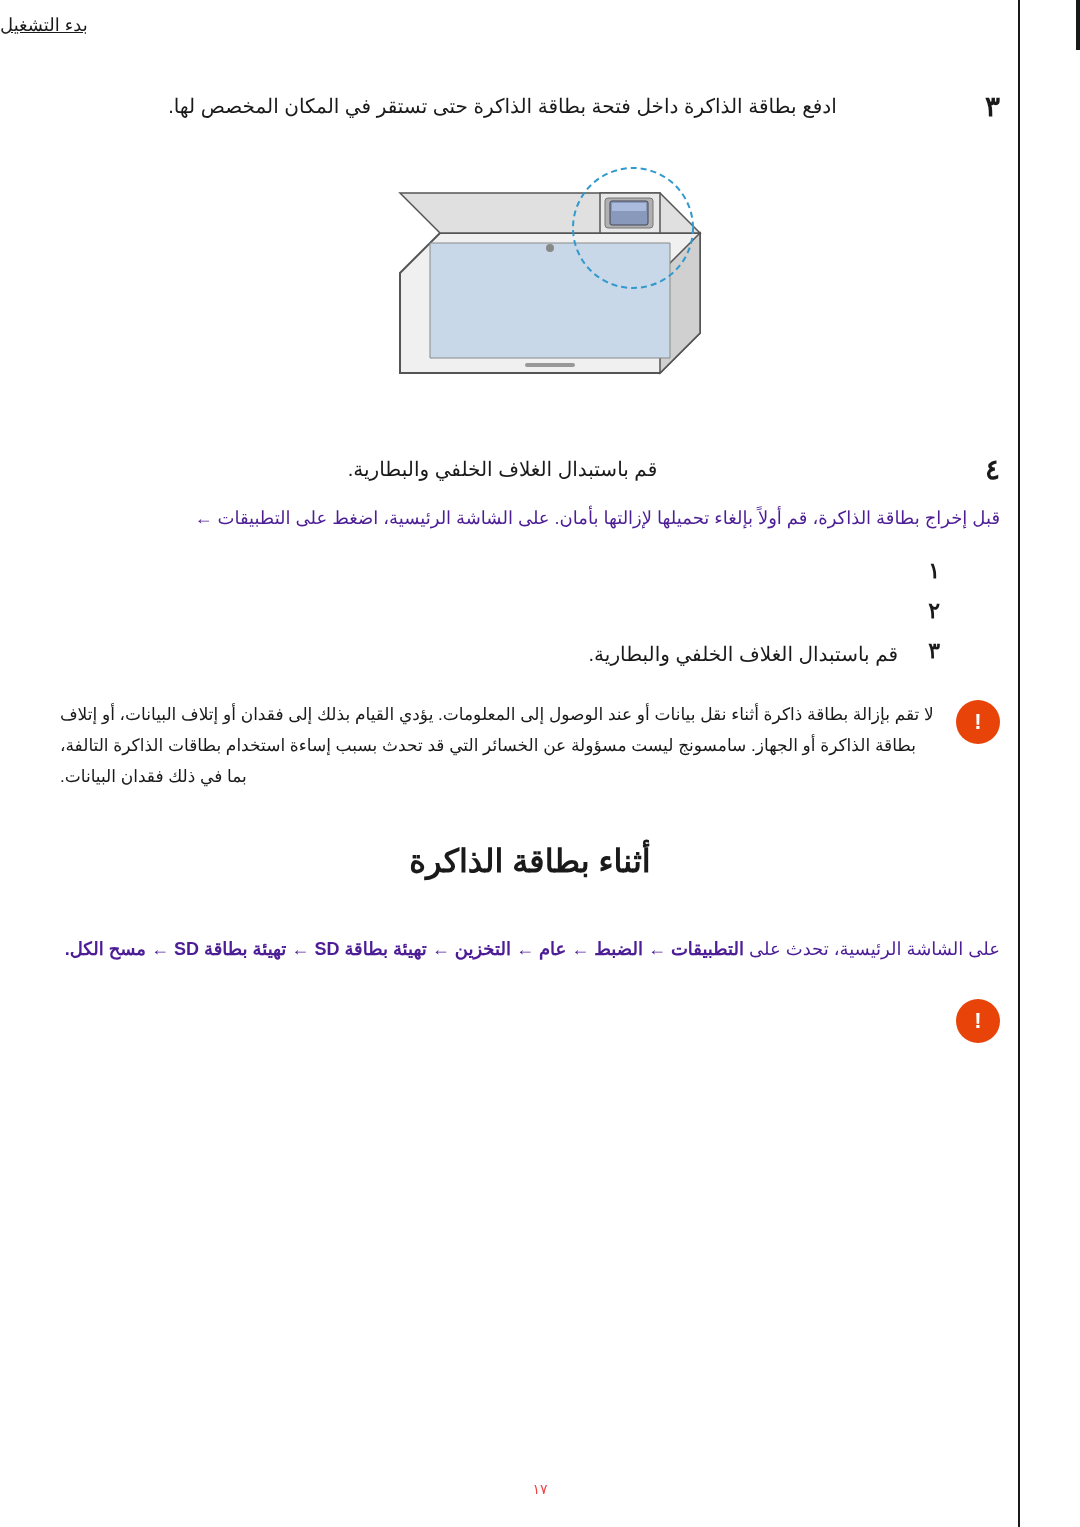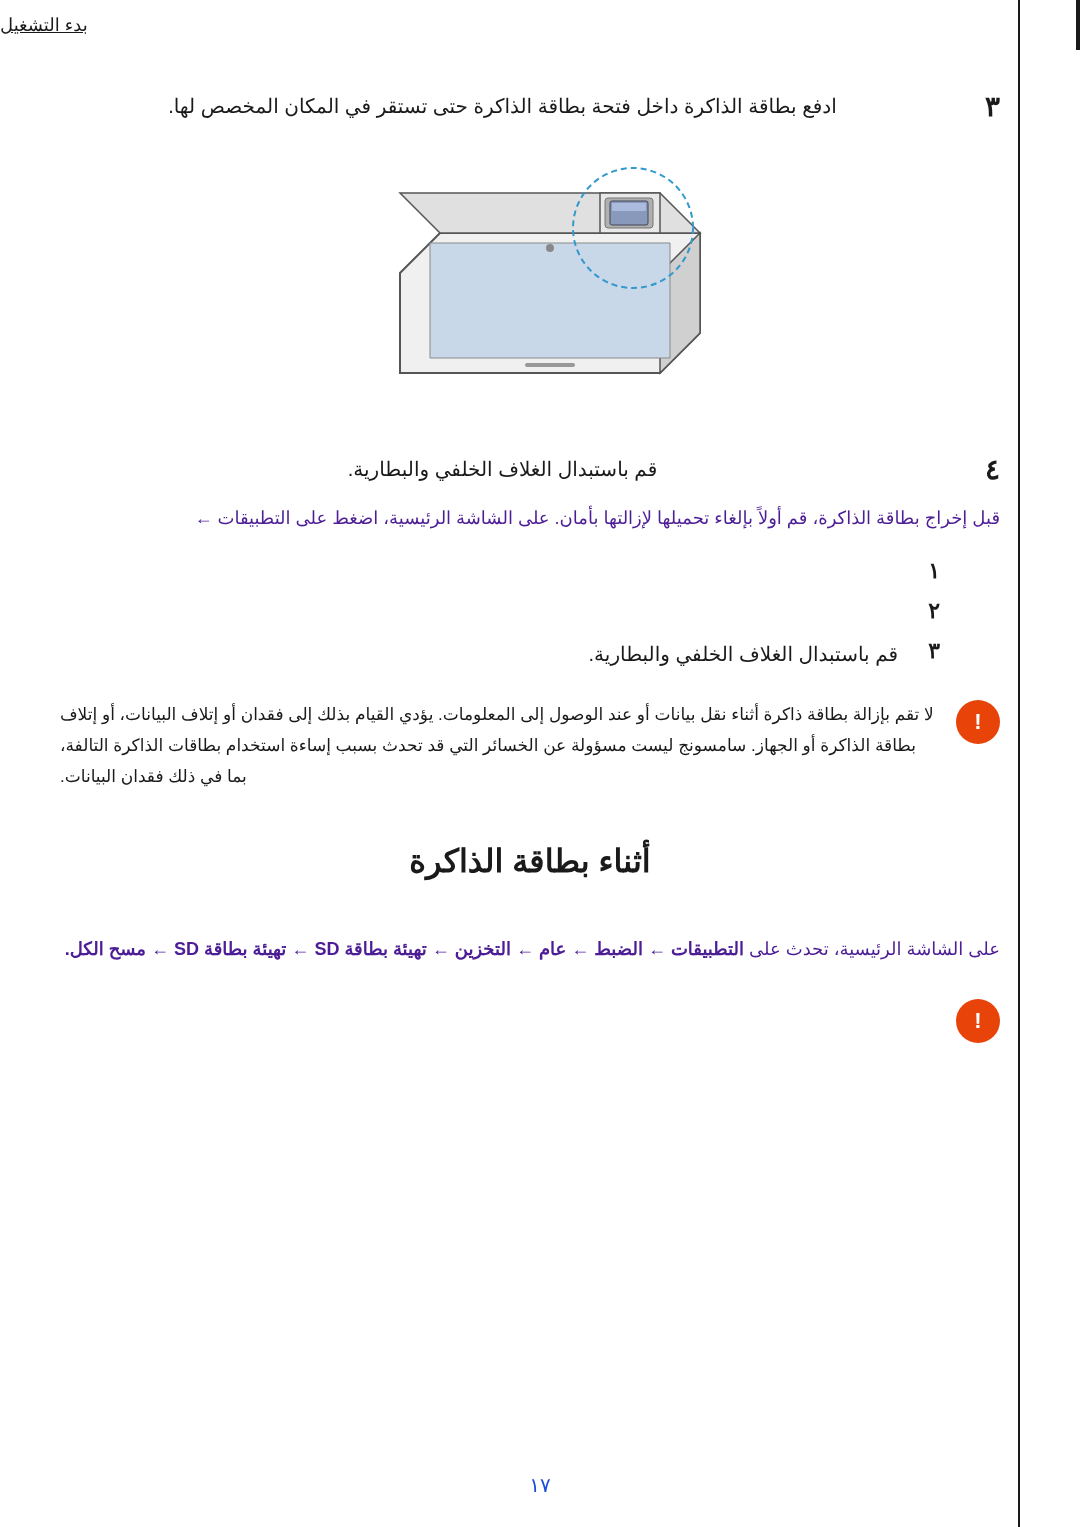--- a/index.html
+++ b/index.html
@@ -161,22 +161,22 @@
       line-height: 1.8;
       text-align: left;
       flex: 1;
     }
 
     .page-number {
       position: absolute;
       bottom: 30px;
       left: 50%;
       transform: translateX(-50%);
-      font-size: 20px;
-      color: #1d4ed8;
+      font-size: 14px;
+      color: #ef4444;
     }
 
     .divider-line {
       width: 2px;
       background: #1a1a1a;
       position: absolute;
       right: 60px;
       top: 0;
       bottom: 0;
     }

